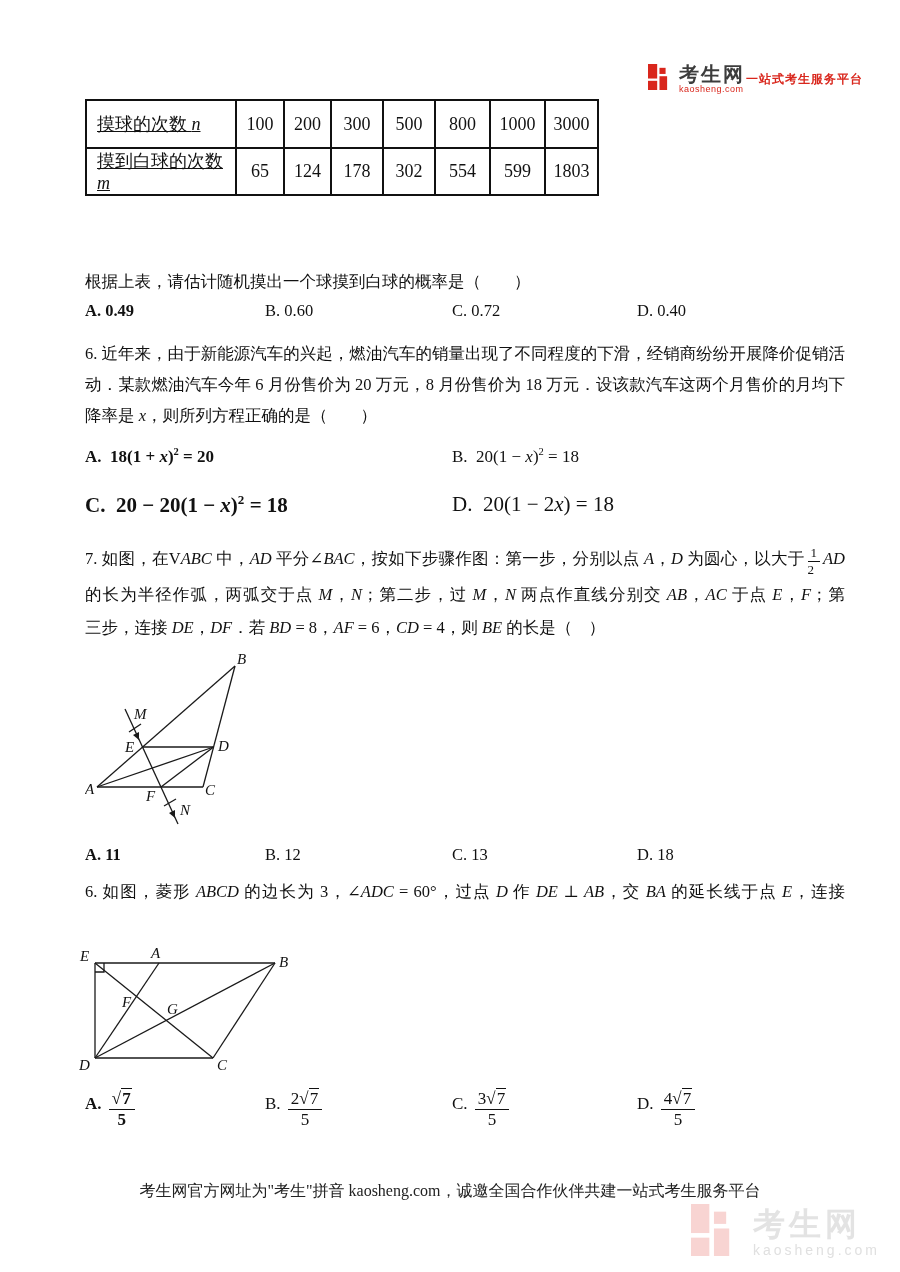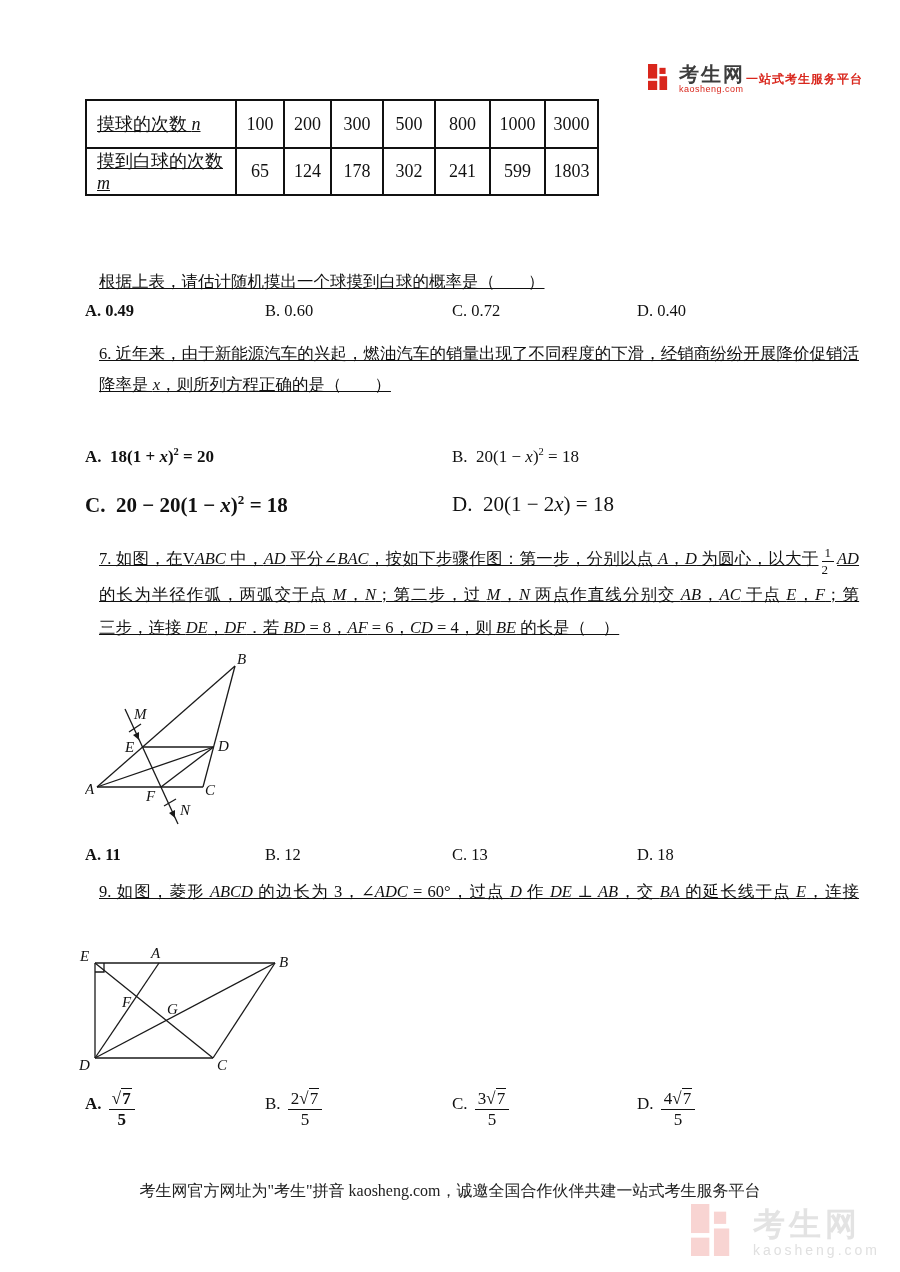--- a/index.html
+++ b/index.html
@@ -14,21 +14,21 @@
   .tagline{color:#d9261c;font-size:12px;font-weight:bold;margin-left:1px;letter-spacing:1px;}
   
   .qtable{position:absolute;left:85px;top:99px;border-collapse:collapse;table-layout:fixed;}
   .qtable td{border:2px solid #111;text-align:center;font-size:18px;padding:0 2px;}
   .qtable td.hd{text-align:left;padding-left:10px;text-decoration:underline;}
   
   .tline{font-size:16.5px;line-height:31px;}
   .jl{text-align:justify;text-align-last:justify;}
   .mv{font-style:italic;}
   sup{font-size:0.62em;}
-  .block{position:absolute;left:99px;width:760px;text-decoration:underline;}
+  .block{position:absolute;left:85px;width:760px;}
   .optrow{position:absolute;left:85px;width:770px;font-size:16.5px;height:30px;}
   .opt{position:absolute;top:0;white-space:nowrap;}
   .c0{left:0px;font-weight:bold;}.c1{left:180px;}.c2{left:367px;}.c3{left:552px;}
   
   .frac{display:inline-block;text-align:center;vertical-align:-0.95em;line-height:1.05;margin:0 3px;}
   .fn{display:block;border-bottom:1px solid #111;padding:0 3px 1px;}
   .fd{display:block;padding-top:1px;}
   .fsmall{font-size:13px;vertical-align:-0.75em;}
   .rsign{font-style:normal;}
   .rbar{border-top:1px solid #111;padding:0 1px;}
@@ -87,37 +87,38 @@
       <td>800</td>
       <td>1000</td>
       <td>3000</td>
     </tr>
     <tr style="height:46px">
       <td class="hd"><span>摸到白球的次数 </span><span class="mv">m</span></td>
       <td>65</td>
       <td>124</td>
       <td>178</td>
       <td>302</td>
-      <td>241</td>
+      <td>554</td>
       <td>599</td>
       <td>1803</td>
     </tr>
   </tbody>
     </table>
 
   <div class="block tline" style="top:266px">根据上表，请估计随机摸出一个球摸到白球的概率是（　　）</div>
   <div class="optrow" style="top:301px">
     <span class="opt c0"><span>A. </span><span>0.49</span></span>
     <span class="opt c1"><span>B. </span><span>0.60</span></span>
     <span class="opt c2"><span>C. </span><span>0.72</span></span>
     <span class="opt c3"><span>D. </span><span>0.40</span></span>
   </div>
 
   <div class="block" style="top:338px">
     <div class="tline jl">6. 近年来，由于新能源汽车的兴起，燃油汽车的销量出现了不同程度的下滑，经销商纷纷开展降价促销活</div>
+    <div class="tline jl">动．某款燃油汽车今年 6 月份售价为 20 万元，8 月份售价为 18 万元．设该款汽车这两个月售价的月均下</div>
     <div class="tline"><span>降率是 </span><span class="mv">x</span><span>，则所列方程正确的是（　　）</span></div>
   </div>
   <div class="optrow" style="top:446px;font-size:17px">
     <span class="opt c0"><span>A.</span>&nbsp;&nbsp;<span><span>18(1 + </span><span class="mv">x</span><span>)</span><sup>2</sup><span> = 20</span></span></span>
     <span class="opt c2"><span>B.</span>&nbsp;&nbsp;<span><span>20(1 − </span><span class="mv">x</span><span>)</span><sup>2</sup><span> = 18</span></span></span>
   </div>
   <div class="optrow" style="top:492px;font-size:21px">
     <span class="opt c0"><span>C.</span>&nbsp;&nbsp;<span><span>20 − 20(1 − </span><span class="mv">x</span><span>)</span><sup>2</sup><span> = 18</span></span></span>
     <span class="opt c2"><span>D.</span>&nbsp;&nbsp;<span><span>20(1 − 2</span><span class="mv">x</span><span>) = 18</span></span></span>
   </div>
@@ -153,21 +154,21 @@
   </div>
 
   <div class="optrow" style="top:845px">
     <span class="opt c0"><span>A. </span><span>11</span></span>
     <span class="opt c1"><span>B. </span><span>12</span></span>
     <span class="opt c2"><span>C. </span><span>13</span></span>
     <span class="opt c3"><span>D. </span><span>18</span></span>
   </div>
 
   <div class="block" style="top:876px">
-    <div class="tline jl" style="line-height:32px"><span>9. 如图，菱形 </span><span class="mv">ABCD</span><span> 的边长为 3，∠</span><span class="mv">ADC</span><span> = 60°，过点 </span><span class="mv">D</span><span> 作 </span><span class="mv">DE</span><span> ⊥ </span><span class="mv">AB</span><span>，交 </span><span class="mv">BA</span><span> 的延长线于点 </span><span class="mv">E</span><span>，连接</span></div>
+    <div class="tline jl" style="line-height:32px"><span>6. 如图，菱形 </span><span class="mv">ABCD</span><span> 的边长为 3，∠</span><span class="mv">ADC</span><span> = 60°，过点 </span><span class="mv">D</span><span> 作 </span><span class="mv">DE</span><span> ⊥ </span><span class="mv">AB</span><span>，交 </span><span class="mv">BA</span><span> 的延长线于点 </span><span class="mv">E</span><span>，连接</span></div>
   </div>
 
   <div class="fig" style="left:79px;top:946px">
     <svg width="230" height="132" viewBox="0 0 230 132">
       <line x1="16" y1="17" x2="196" y2="17"></line>
       <line x1="16" y1="17" x2="16" y2="112"></line>
       <line x1="16" y1="112" x2="134" y2="112"></line>
       <line x1="134" y1="112" x2="196" y2="17"></line>
       <line x1="16" y1="112" x2="80" y2="17"></line>
       <line x1="16" y1="112" x2="196" y2="17"></line>

